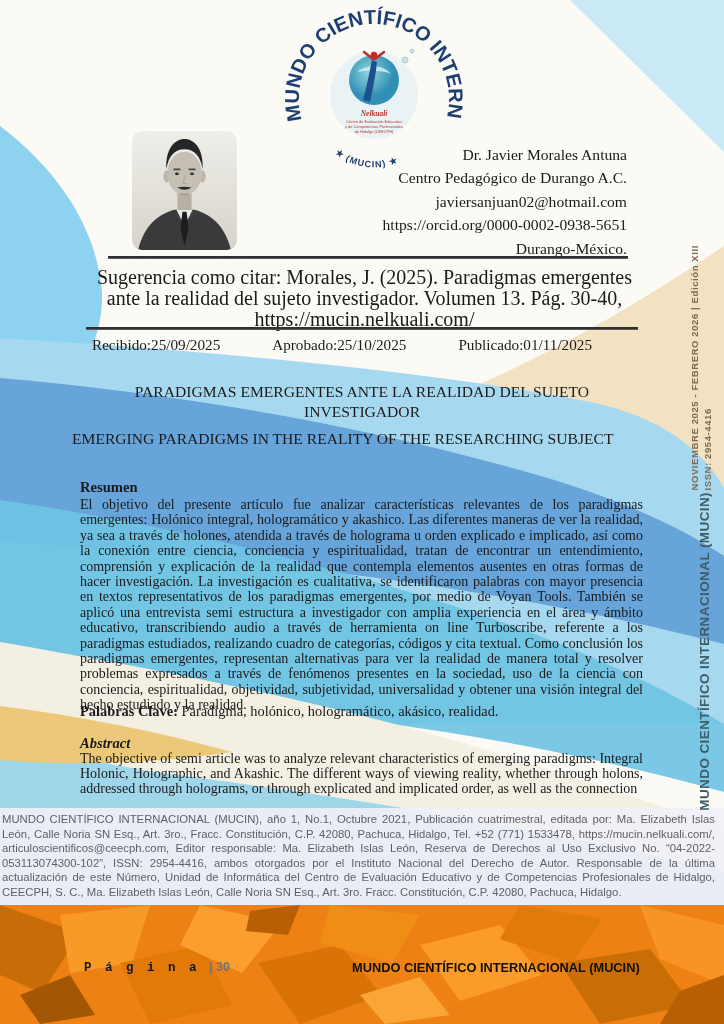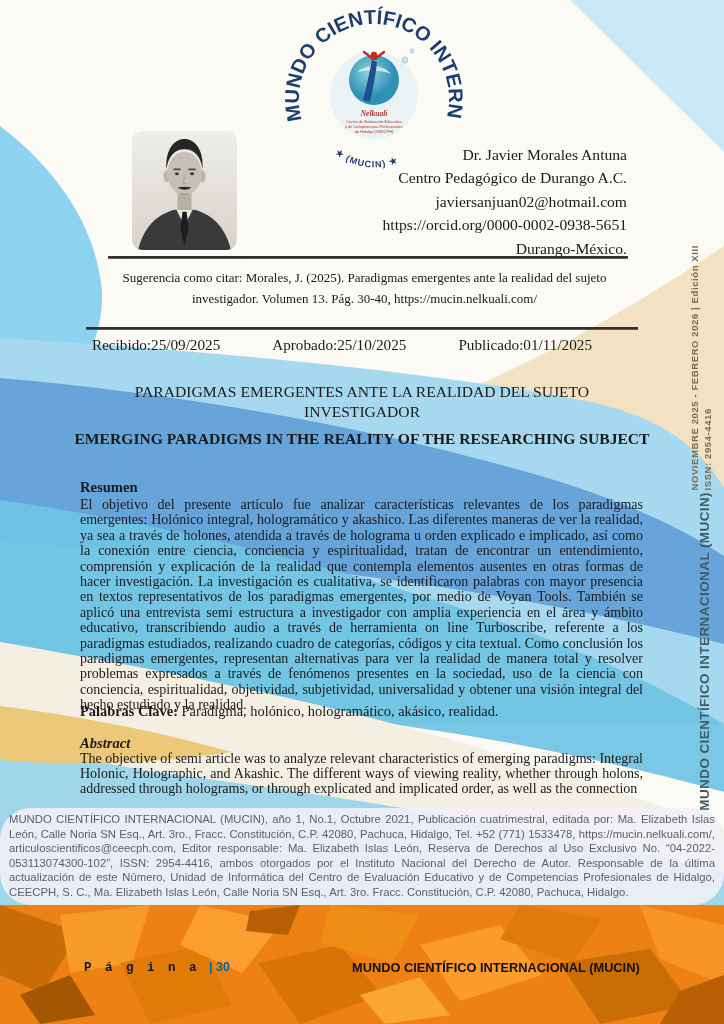--- a/index.html
+++ b/index.html
@@ -18,49 +18,49 @@
   .photo{left:132px;top:131px;width:105px;height:119px;border-radius:10px;overflow:hidden;
          box-shadow:0 0 14px 10px rgba(251,250,245,.85), inset 0 0 10px 6px rgba(251,250,245,.55);}
 
   
   .author{right:97px;top:143px;width:340px;text-align:right;font-size:15.6px;line-height:23.4px;}
 
   .rule{height:3px;background:linear-gradient(#303030 70%, #8d8d8d);}
   .rule1{left:108px;top:256px;width:520px;}
   .rule2{left:86px;top:327px;width:552px;}
 
-  .citation{left:92px;top:267px;width:545px;text-align:center;font-size:13px;line-height:21px;}
+  .citation{left:92px;top:267px;width:545px;text-align:center;font-size:20px;line-height:21px;}
 
   .dates{left:92px;top:336px;width:500px;display:flex;justify-content:space-between;
          font-size:15.2px;white-space:nowrap;text-align:center;}
 
   .title-es{left:82px;top:382px;width:560px;text-align:center;font-weight:normal;font-size:15.6px;line-height:20px;}
-  .title-en{left:72px;top:430px;width:580px;text-align:center;font-weight:bold;font-size:15.6px;}
+  .title-en{left:72px;top:430px;width:580px;text-align:left;font-weight:normal;font-size:15.6px;}
 
   .h-sec{font-weight:bold;font-size:14.6px;}
   .res-h{left:80px;top:479px;text-align:center;}
   .res-b{left:80px;top:497px;width:563px;font-size:14px;line-height:15.4px;text-align:justify;}
   .keywords{left:80px;top:703px;width:563px;font-size:14.4px;}
   .abs-h{left:80px;top:735px;font-style:italic;}
   .abs-b{left:80px;top:751px;width:563px;font-size:14px;line-height:15.2px;text-align:justify;}
 
   .legal{left:0;top:808px;width:724px;height:97px;box-sizing:border-box;background:rgba(240,240,247,.9);
-         padding:4px 9px 0 9px;font-family:"Liberation Sans", sans-serif;font-size:11.3px;line-height:14.6px;
-         color:#5f5f66;text-align:justify;border-radius:31px;}
+         padding:4px 9px 0 2px;font-family:"Liberation Sans", sans-serif;font-size:11.3px;line-height:14.6px;
+         color:#5f5f66;text-align:justify;}
 
   
   .v-wrap{writing-mode:vertical-rl;transform:rotate(180deg);font-family:"Liberation Sans", sans-serif;}
   .side-top{right:10px;top:245px;color:#7d6b51;font-size:9.5px;font-weight:bold;letter-spacing:.6px;line-height:13px;}
   .side-bot{right:12px;top:492px;color:#3f5d68;font-size:13.5px;font-weight:bold;letter-spacing:.4px;}
 
   
   .cubes{left:0;top:905px;width:724px;height:119px;}
   .pg{left:84px;top:960px;font-family:"Liberation Sans", sans-serif;font-size:12.5px;font-weight:bold;}
   .pg .lab{color:#0f172a;letter-spacing:3px;font-family:Liberation Mono, monospace;}
-  .pg .num{color:#0369a1;margin-left:6px;}
+  .pg .num{color:#737373;margin-left:6px;}
   .foot-j{left:352px;top:960px;font-family:"Liberation Sans", sans-serif;font-size:12.8px;font-weight:bold;color:#101010;}
 </style>
 </head>
 <body>
 
 <div class="page">
 
   <svg class="bg" viewBox="0 0 724 1024" preserveAspectRatio="none" aria-hidden="true">
     <rect width="724" height="1024" fill="#fbfaf5"></rect>
     <path d="M570,0 L724,0 L724,152 Z" fill="#c9e9f7"></path>

